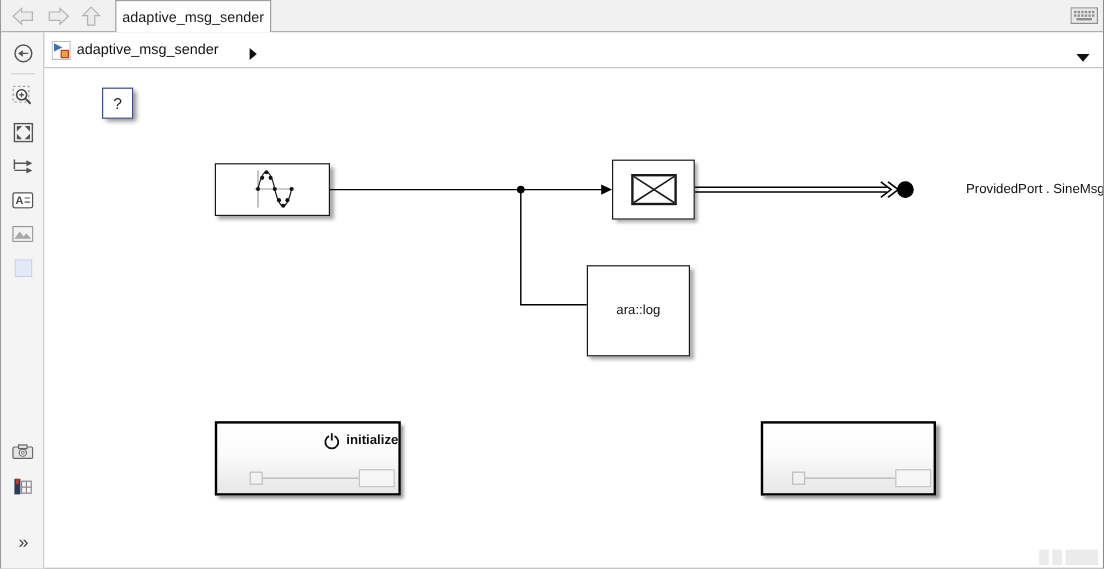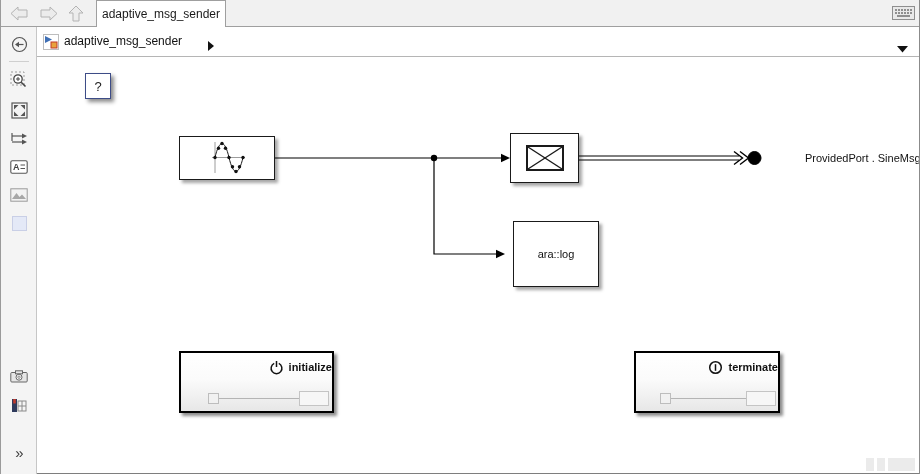--- a/index.html
+++ b/index.html
@@ -64,21 +64,21 @@
     box-shadow:3px 3px 3px rgba(0,0,0,0.35);
     display:flex; align-items:center; justify-content:center;
   }
   .blk-help {
     left:48px; top:16px; width:26px; height:26px;
     border:1.5px solid #3d4c87; font-size:13px; color:#222;
     box-shadow:3px 3px 4px rgba(0,0,0,0.45);
   }
   .blk-sine   { left:142px; top:79px;  width:96px; height:44px; }
   .blk-send   { left:473px; top:76px;  width:69px; height:50px; }
-  .blk-aralog { left:476px; top:164px; width:86px; height:66px; font-size:11px; color:#111; }
+  .blk-aralog { left:452px; top:164px; width:86px; height:76px; font-size:11px; color:#111; }
 
   .blk-runtime {
     position:absolute; width:155px; height:62px;
     border:2px solid #000;
     background:linear-gradient(180deg,#ffffff 0%,#fbfbfb 45%,#e7e7e7 100%);
     box-shadow:3px 3px 3px rgba(0,0,0,0.45);
   }
   .blk-init { left:142px; top:294px; }
   .blk-term { left:597px; top:294px; width:146px; }
   .rt-head { position:absolute; left:0; right:0; top:6px; height:16px;
@@ -311,27 +311,20 @@
           <span class="rt-label">initialize</span>
         </div>
         <div class="rt-slider">
           <div class="rt-sq" style="left:27px;"></div>
           <div class="rt-line" style="left:38px; width:80px;"></div>
           <div class="rt-rect" style="left:118px;"></div>
         </div>
       </div>
 
       <div class="blk-runtime blk-term">
-        <div class="rt-head">
-          <svg width="15" height="15" viewBox="0 0 15 15">
-            <circle cx="7.5" cy="7.5" r="5.8" fill="none" stroke="#111" stroke-width="1.5"></circle>
-            <line x1="7.5" y1="4.2" x2="7.5" y2="10.8" stroke="#111" stroke-width="1.5"></line>
-          </svg>
-          <span class="rt-label">terminate</span>
-        </div>
         <div class="rt-slider">
           <div class="rt-sq" style="left:24px;"></div>
           <div class="rt-line" style="left:35px; width:75px;"></div>
           <div class="rt-rect" style="left:110px;"></div>
         </div>
       </div>
 
 
       <div class="scrollbits">
         <div style="right:45px; width:8px;"></div>

